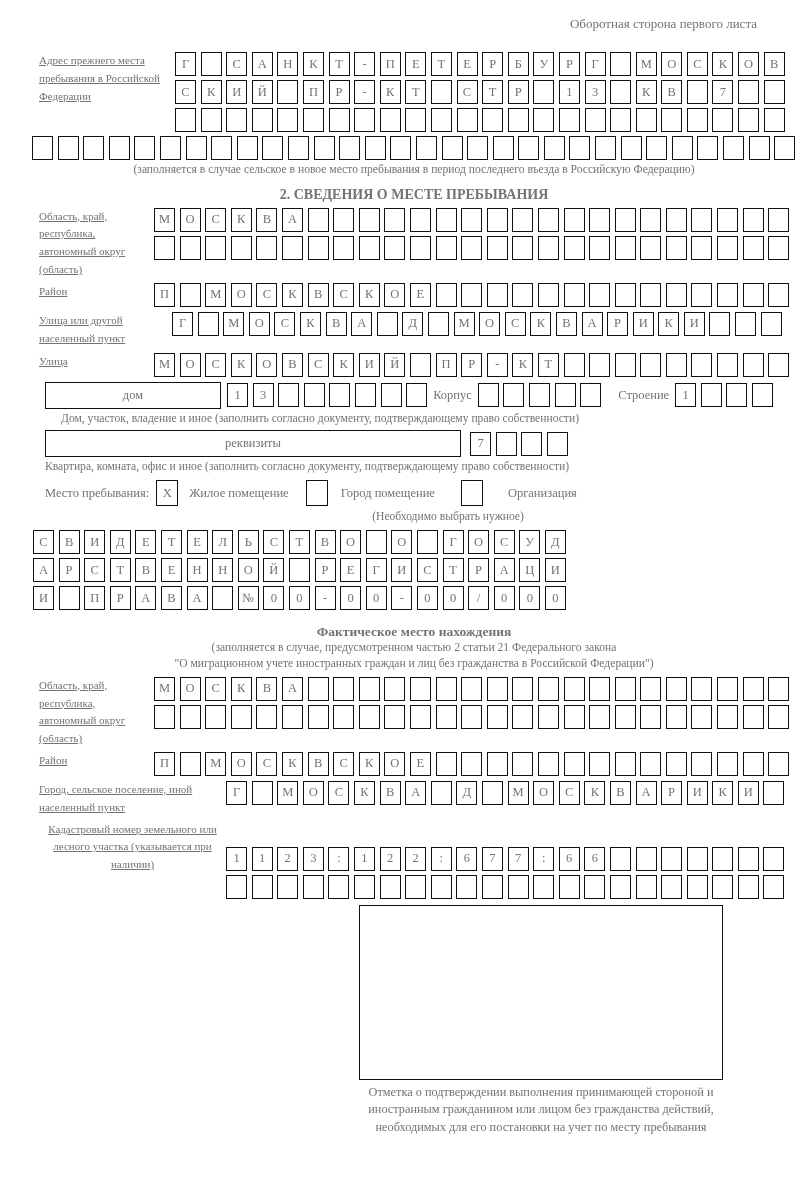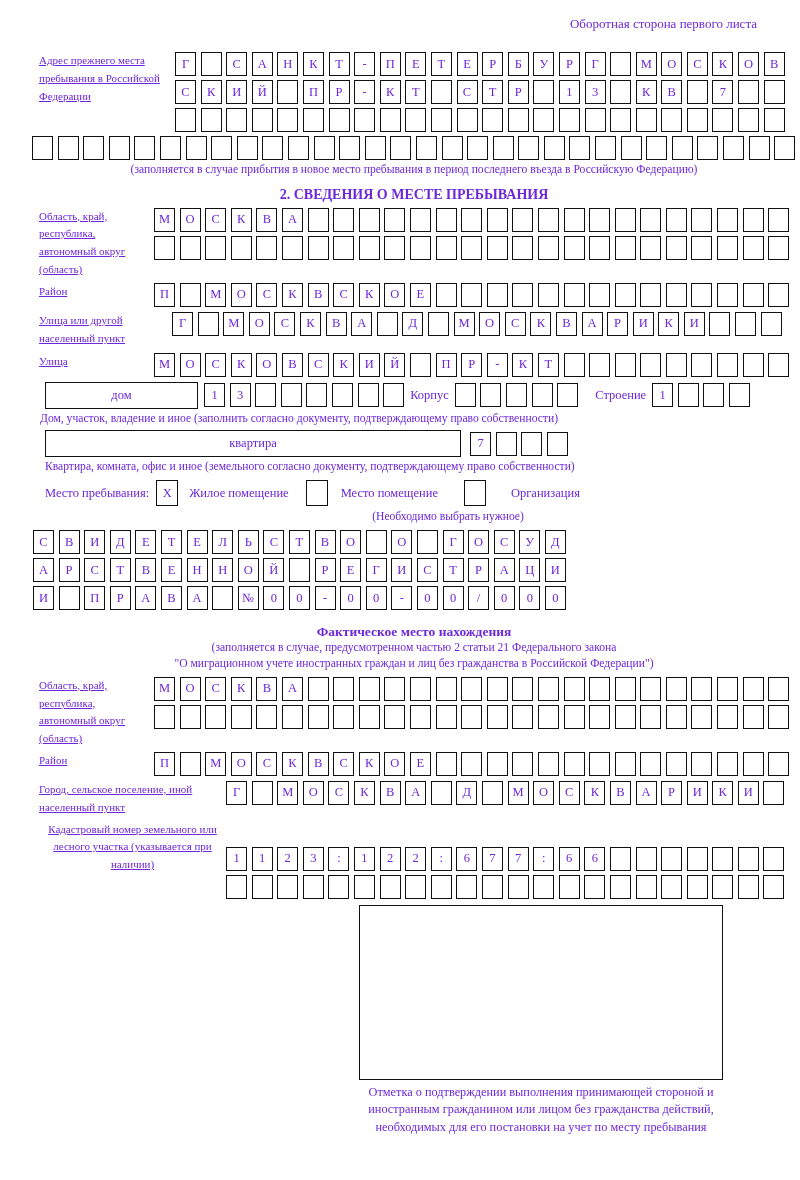--- a/index.html
+++ b/index.html
@@ -1,18 +1,18 @@
 <!DOCTYPE html>
 <html><head>
 <meta charset="utf-8">
 <style>
   html,body{margin:0;padding:0;background:#fff;}
   .page{
     position:relative;width:800px;height:1180px;box-sizing:border-box;
-    padding:16px 5px 0 33px;background:#fff;color:#6d28d9;
+    padding:16px 5px 0 33px;background:#fff;color:#737373;
     font-family:"Liberation Serif","DejaVu Serif",serif;overflow:hidden;
   }
   .note{text-align:right;padding-right:38px;font-size:13px;margin-bottom:20px;}
   .frow{display:flex;align-items:flex-start;}
   .lbl{font-size:11px;line-height:1.62;flex:0 0 auto;padding-left:6px;box-sizing:border-box;text-decoration:underline;}
   .cellcol{display:flex;flex-direction:column;row-gap:4px;}
   .cellrow{display:flex;column-gap:4.6px;flex:0 0 auto;}
   .cell{
     box-sizing:border-box;width:21px;height:24px;border:1.5px solid #101010;
     display:inline-flex;align-items:center;justify-content:center;
@@ -152,21 +152,21 @@
       <span class="cell"></span>
       <span class="cell"></span>
       <span class="cell"></span>
       <span class="cell"></span>
       <span class="cell"></span>
       <span class="cell"></span>
       <span class="cell"></span>
       <span class="cell"></span>
       <span class="cell"></span>
     </div>
-  <div class="caption center mt2">(заполняется в случае прибытия в новое место пребывания в период последнего въезда в Российскую Федерацию)</div>
+  <div class="caption center mt2">(заполняется в случае сельское в новое место пребывания в период последнего въезда в Российскую Федерацию)</div>
 
   <div class="h2">2. СВЕДЕНИЯ О МЕСТЕ ПРЕБЫВАНИЯ</div>
 
   <div class="frow mb4">
     <div class="lbl" style="flex-basis:121px;">Область, край, республика, автономный округ (область)</div>
     <div class="cellcol">
       <div class="cellrow">
           <span class="cell">М</span>
           <span class="cell">О</span>
           <span class="cell">С</span>
@@ -309,21 +309,21 @@
         <span class="cell"></span>
         <span class="cell"></span>
         <span class="cell"></span>
         <span class="cell"></span>
         <span class="cell"></span>
         <span class="cell"></span>
       </div>
   </div>
 
   <div class="frow" style="column-gap:6px;align-items:center;margin-left:12px;">
-    <div class="widebox" style="width:153px;">дом</div>
+    <div class="widebox" style="width:176px;">дом</div>
     <div class="cellrow">
         <span class="cell">1</span>
         <span class="cell">3</span>
         <span class="cell"></span>
         <span class="cell"></span>
         <span class="cell"></span>
         <span class="cell"></span>
         <span class="cell"></span>
         <span class="cell"></span>
       </div>
@@ -336,39 +336,39 @@
         <span class="cell"></span>
       </div>
     <div class="inline-lbl" style="margin-left:11px;">Строение</div>
     <div class="cellrow">
         <span class="cell">1</span>
         <span class="cell"></span>
         <span class="cell"></span>
         <span class="cell"></span>
       </div>
   </div>
-  <div class="caption mt2" style="margin-left:7px;">Дом, участок, владение и иное (заполнить согласно документу, подтверждающему право собственности)</div>
+  <div class="caption mt2" style="margin-left:28px;">Дом, участок, владение и иное (заполнить согласно документу, подтверждающему право собственности)</div>
 
   <div class="frow mt4" style="column-gap:9px;align-items:center;margin-left:12px;">
-    <div class="widebox" style="width:416px;">квартира</div>
+    <div class="widebox" style="width:416px;">реквизиты</div>
     <div class="cellrow">
         <span class="cell">7</span>
         <span class="cell"></span>
         <span class="cell"></span>
         <span class="cell"></span>
       </div>
   </div>
-  <div class="caption mt2" style="margin-left:12px;">Квартира, комната, офис и иное (земельного согласно документу, подтверждающему право собственности)</div>
+  <div class="caption mt2" style="margin-left:12px;">Квартира, комната, офис и иное (заполнить согласно документу, подтверждающему право собственности)</div>
 
   <div class="frow mt5" style="align-items:center;margin-left:12px;column-gap:0;">
     <span class="inline-lbl">Место пребывания:</span>
     <span class="chk" style="margin-left:7px;">X</span>
     <span class="inline-lbl" style="margin-left:11px;">Жилое помещение</span>
     <span class="chk" style="margin-left:17px;"></span>
-    <span class="inline-lbl" style="margin-left:13px;">Место помещение</span>
+    <span class="inline-lbl" style="margin-left:13px;">Город помещение</span>
     <span class="chk" style="margin-left:26px;"></span>
     <span class="inline-lbl" style="margin-left:25px;">Организация</span>
   </div>
   <div class="caption mt2" style="width:480px;margin-left:175px;text-align:center;">(Необходимо выбрать нужное)</div>
 
   <div class="frow mt6">
     <div class="cellcol">
       <div class="cellrow">
           <span class="cell">С</span>
           <span class="cell">В</span>

